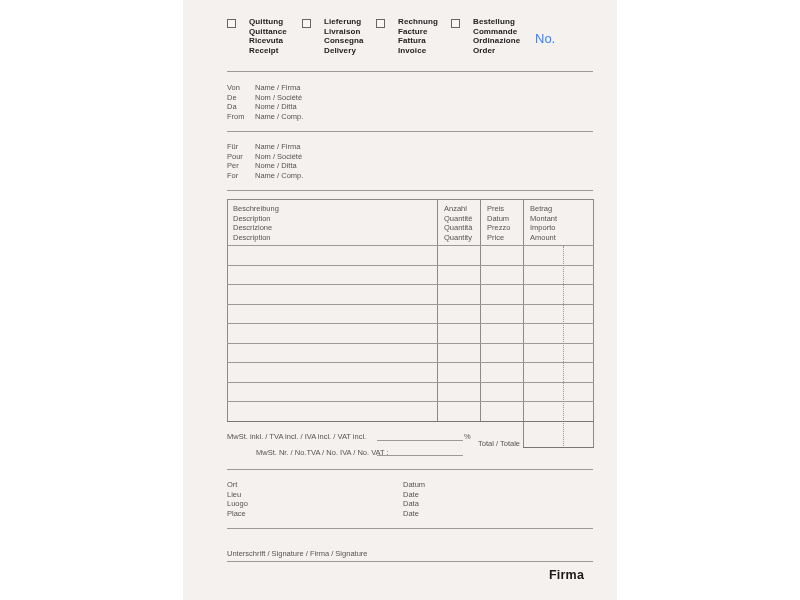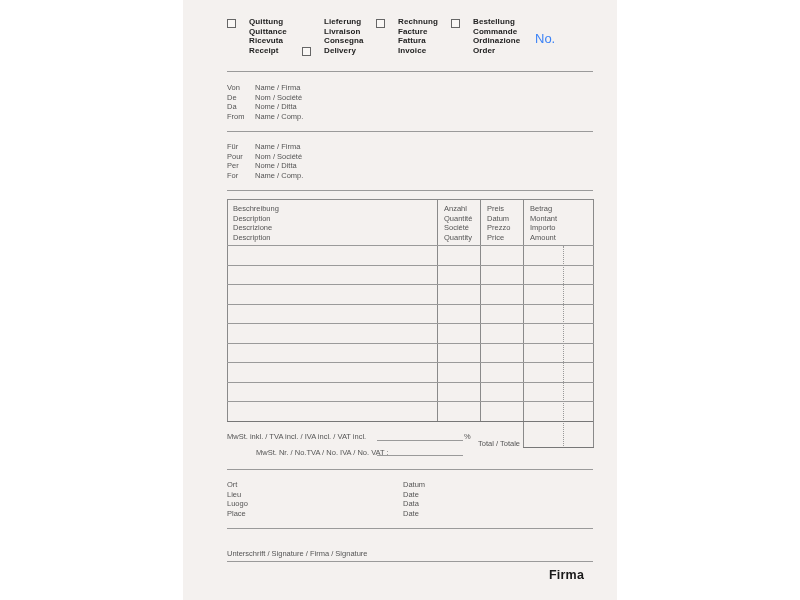--- a/index.html
+++ b/index.html
@@ -44,21 +44,21 @@
 
 <div class="doc-type" style="left:227px;">
   <div class="checkbox"></div>
   <div class="doc-type-labels">
     <div>Quittung</div>
     <div>Quittance</div>
     <div>Ricevuta</div>
     <div>Receipt</div>
   </div>
 </div>
-<div class="doc-type" style="left:302px;align-items:flex-end;">
+<div class="doc-type" style="left:302px;">
   <div class="checkbox"></div>
   <div class="doc-type-labels">
     <div>Lieferung</div>
     <div>Livraison</div>
     <div>Consegna</div>
     <div>Delivery</div>
   </div>
 </div>
 <div class="doc-type" style="left:376px;">
   <div class="checkbox"></div>
@@ -121,21 +121,21 @@
 
   <div class="th" style="left:233px; top:204px;">
     <div>Beschreibung</div>
     <div>Description</div>
     <div>Descrizione</div>
     <div>Description</div>
   </div>
   <div class="th" style="left:444px; top:204px;">
     <div>Anzahl</div>
     <div>Quantité</div>
-    <div>Société</div>
+    <div>Quantità</div>
     <div>Quantity</div>
   </div>
   <div class="th" style="left:487px; top:204px;">
     <div>Preis</div>
     <div>Datum</div>
     <div>Prezzo</div>
     <div>Price</div>
   </div>
   <div class="th" style="left:530px; top:204px;">
     <div>Betrag</div>

